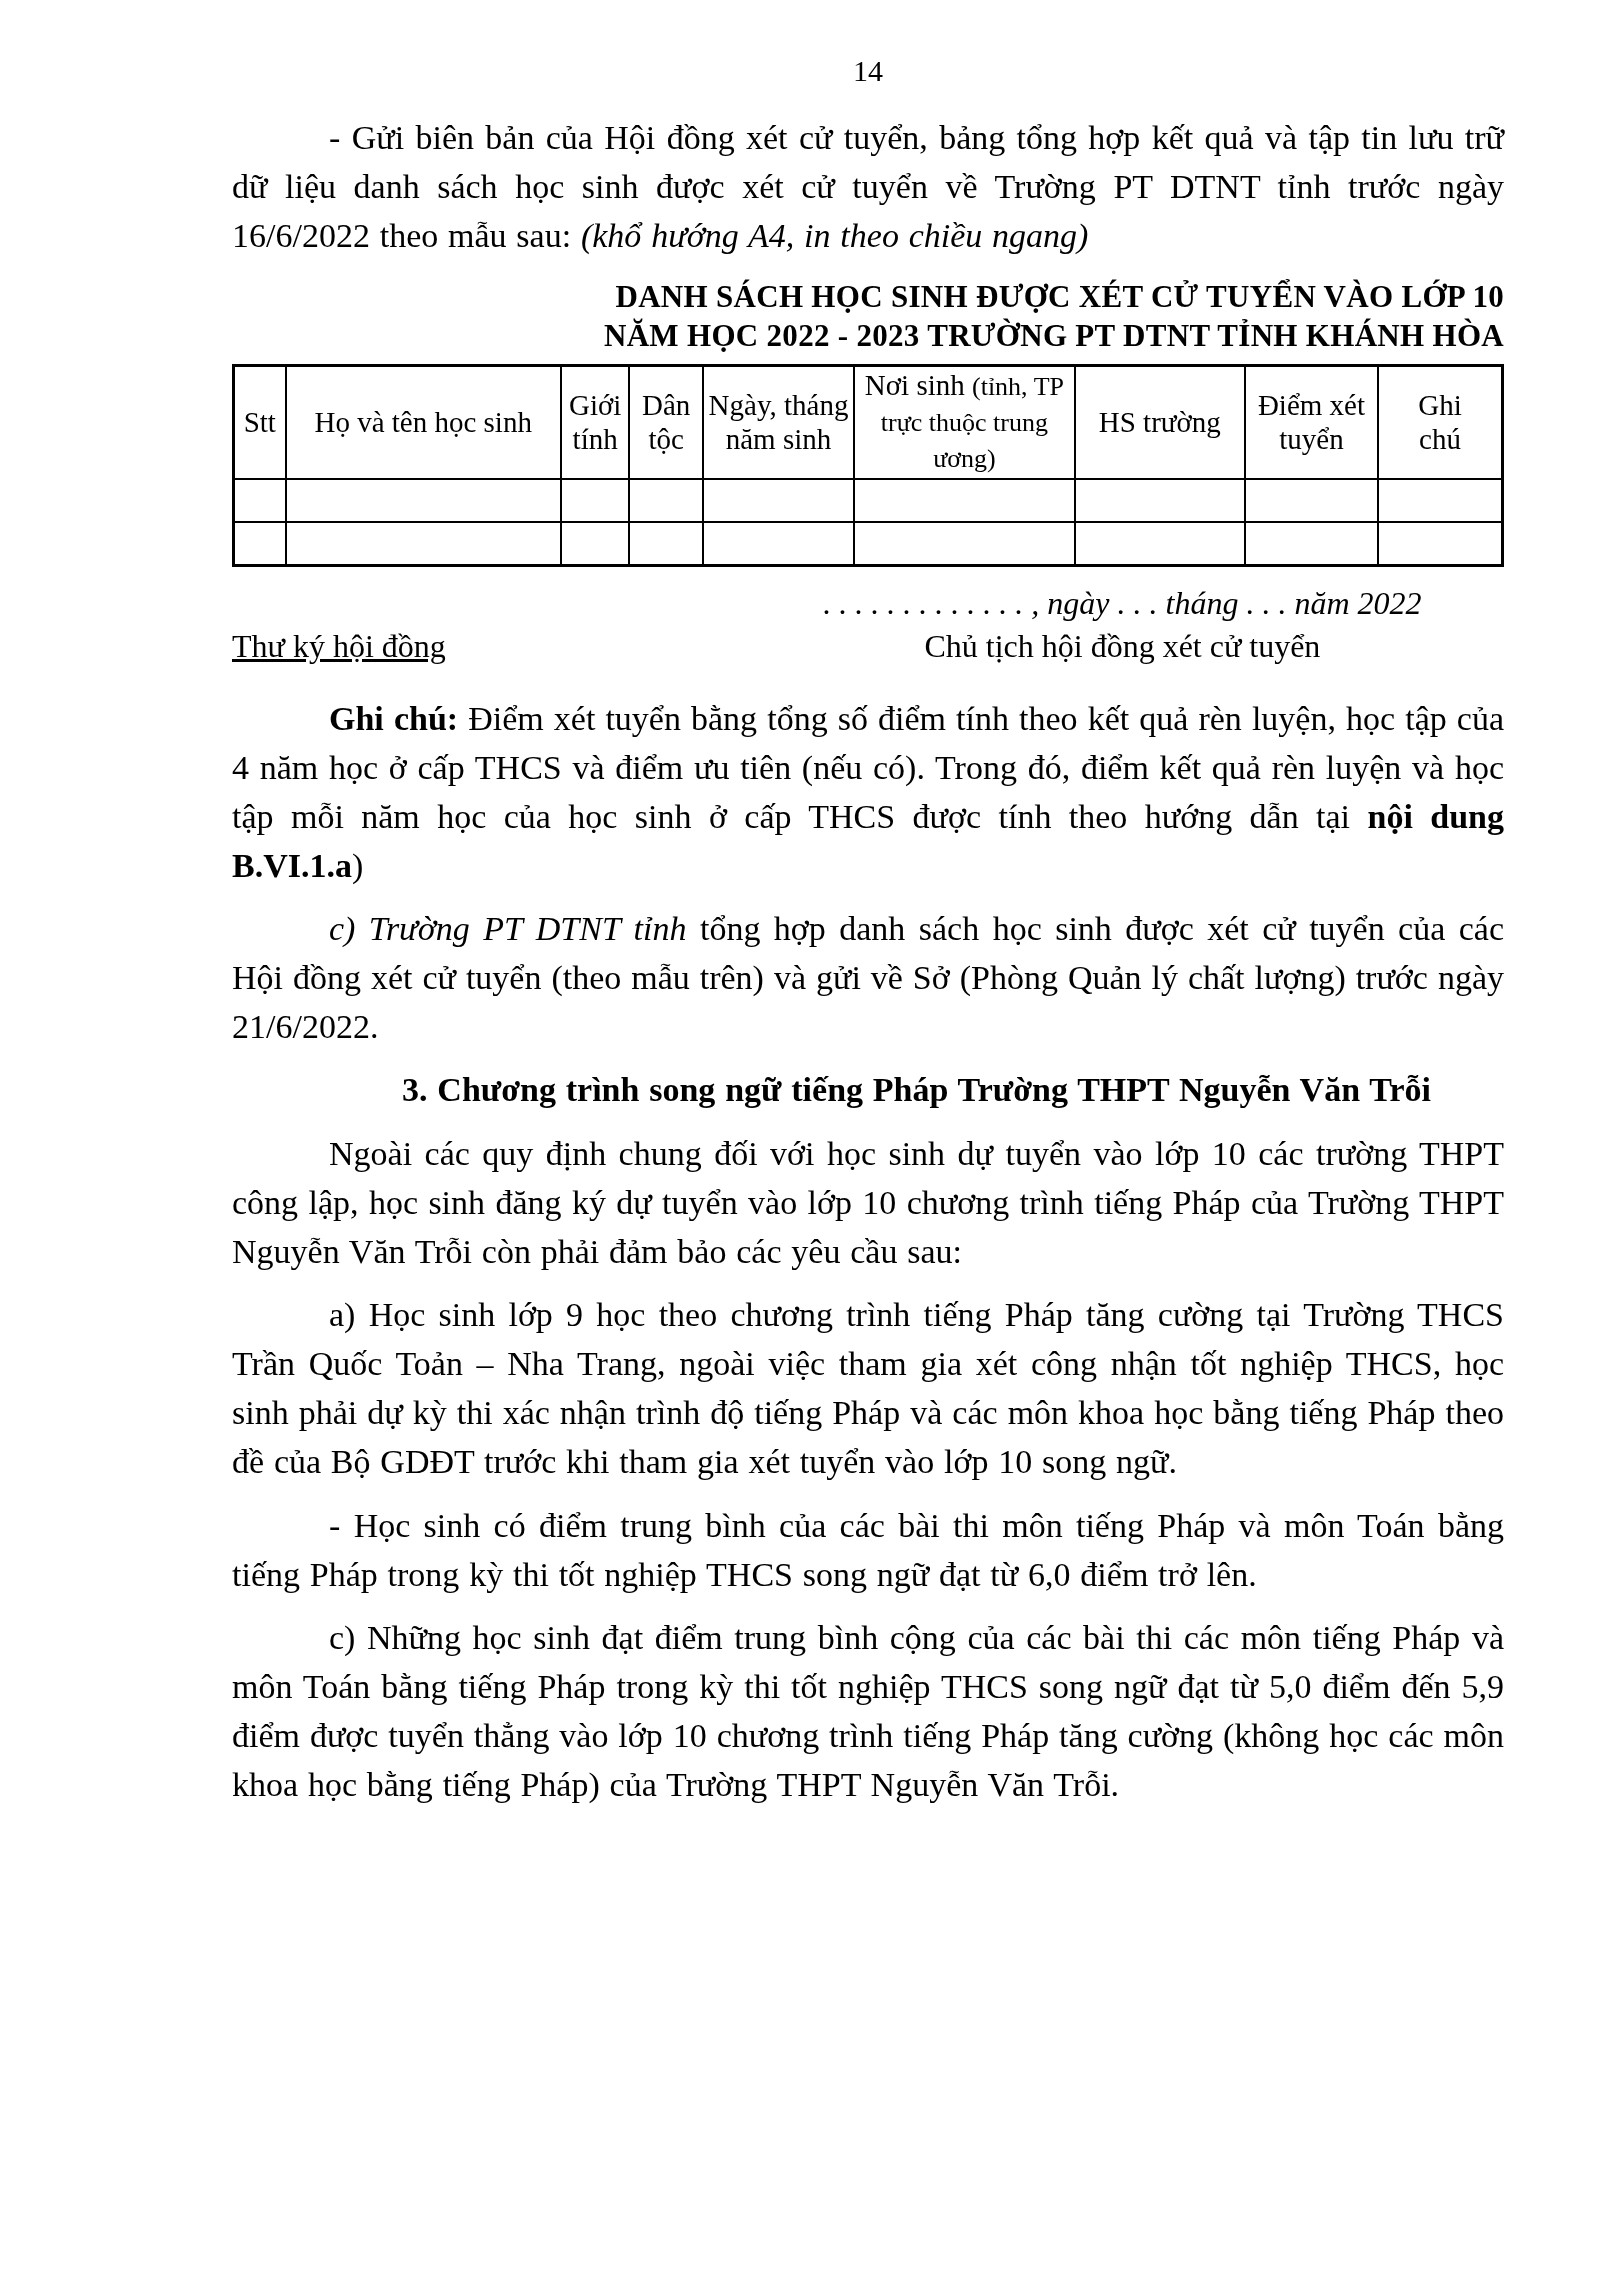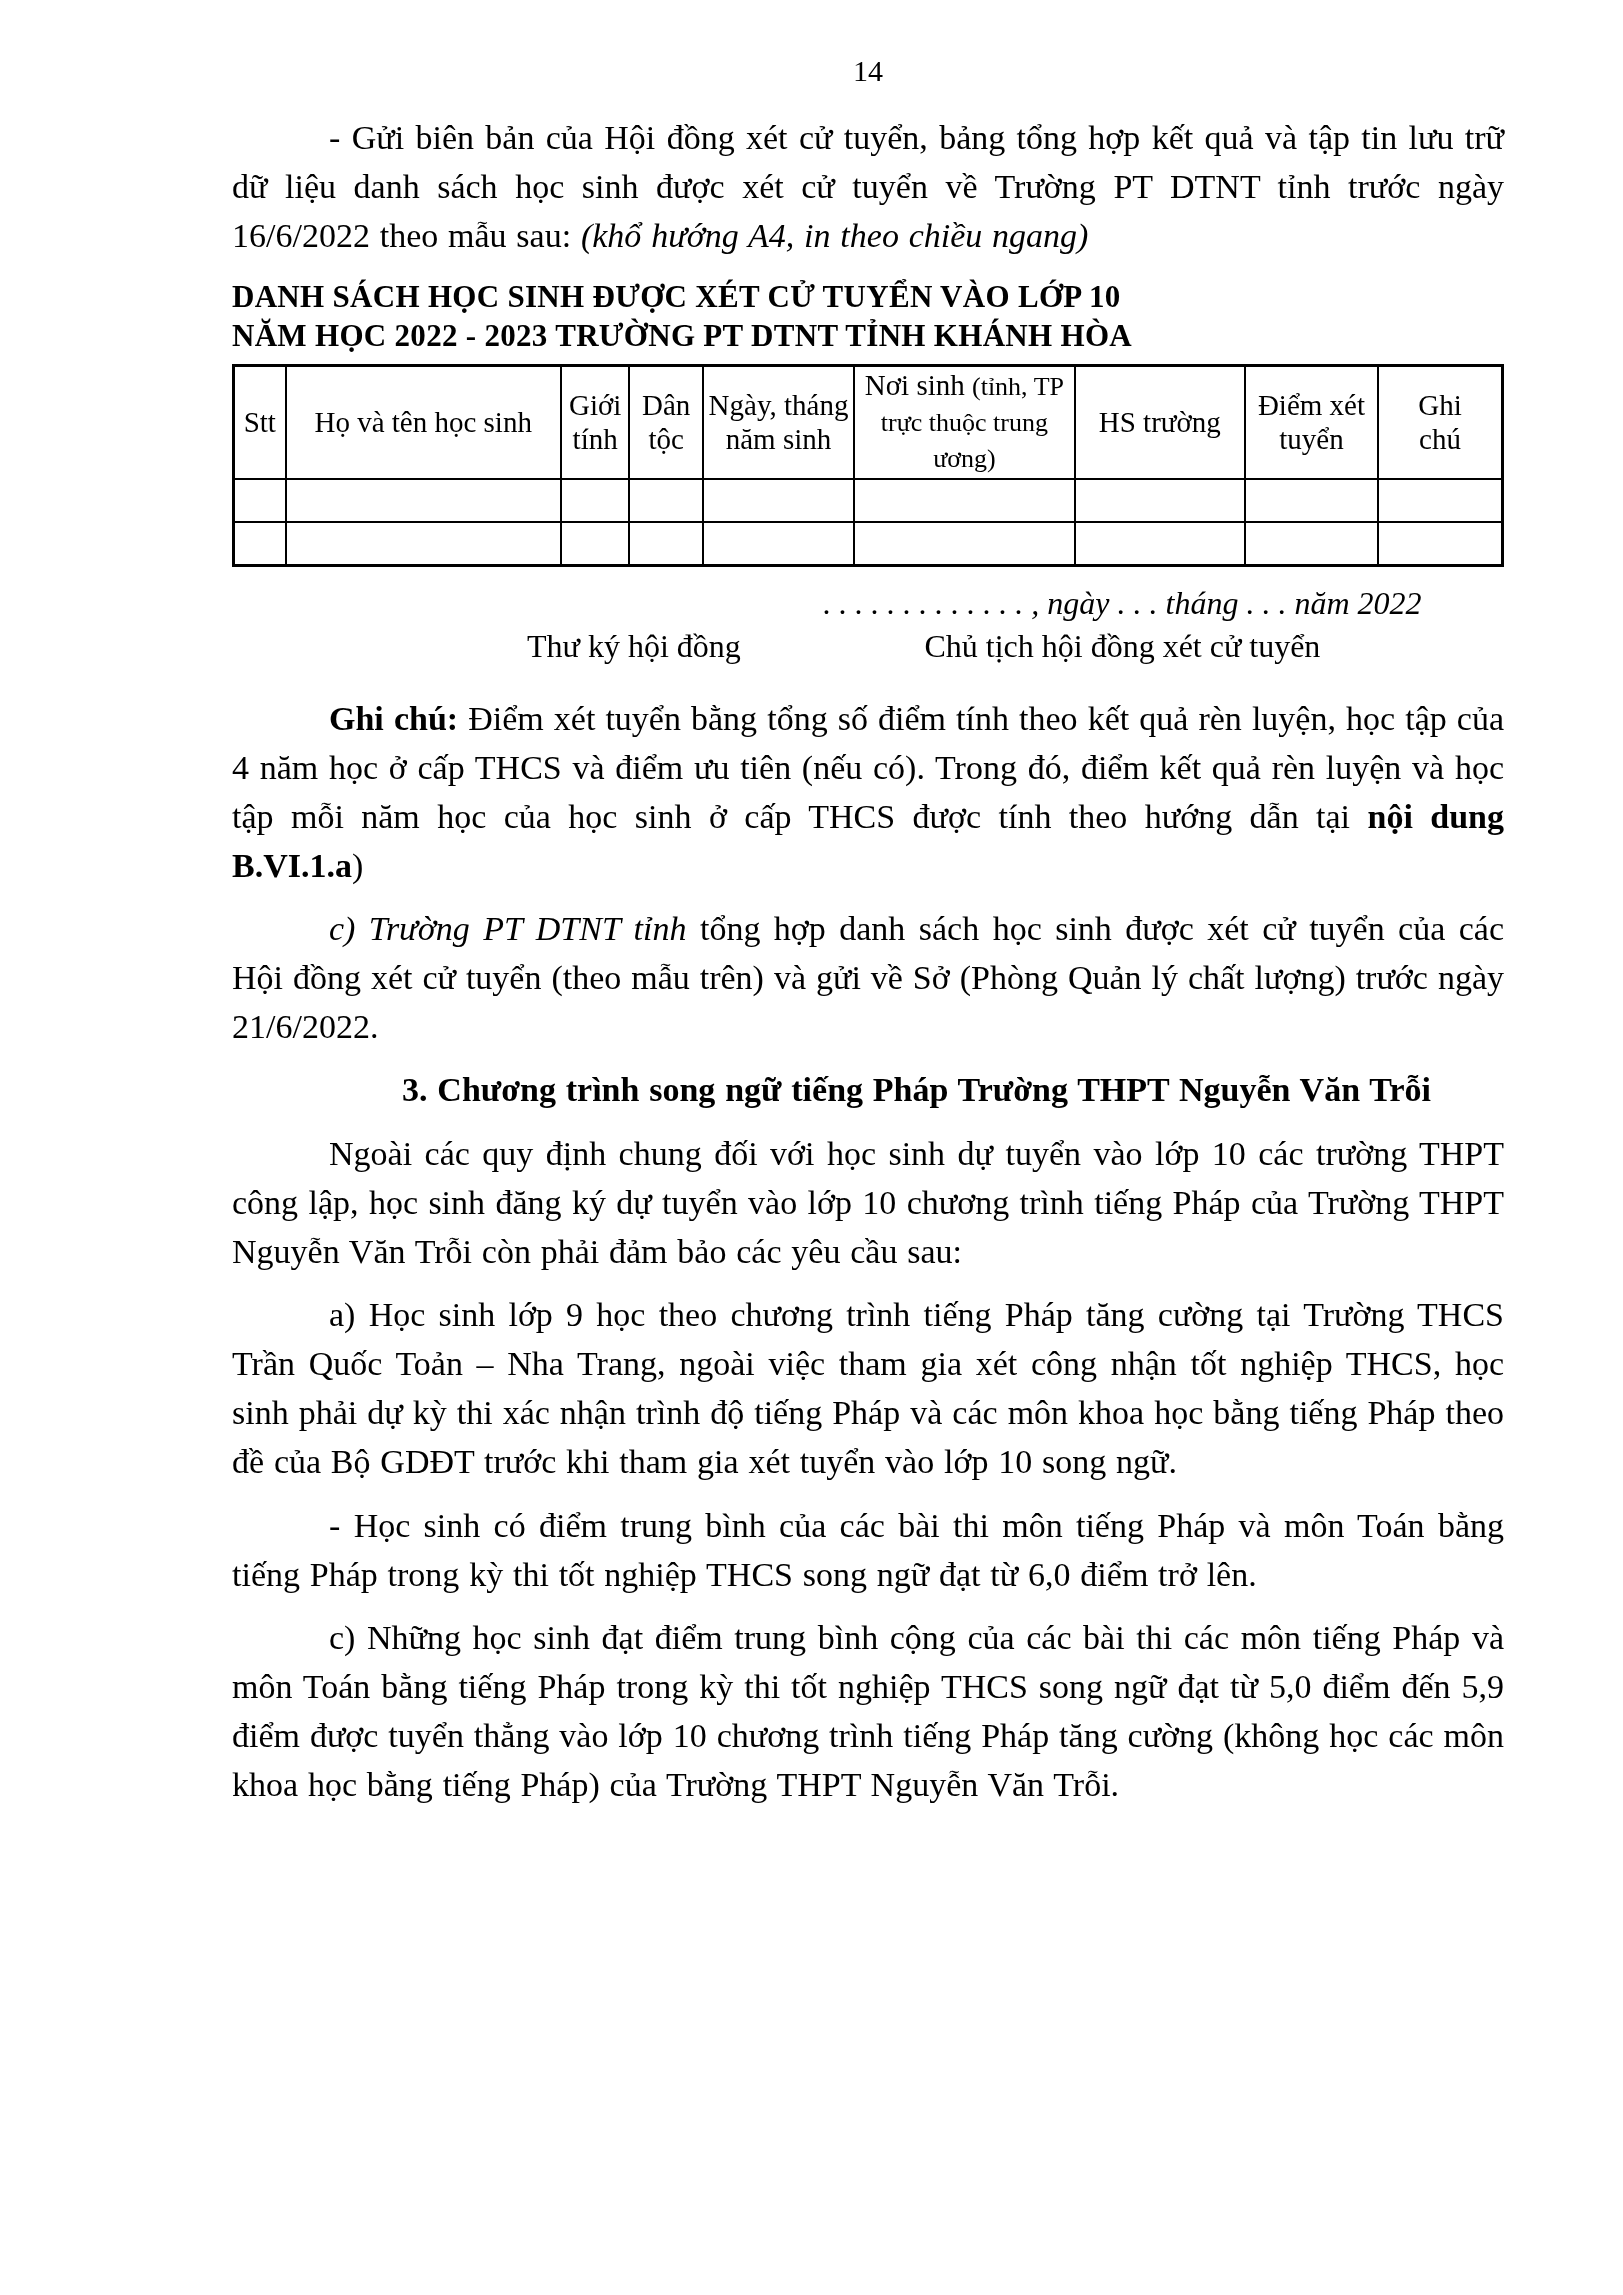--- a/index.html
+++ b/index.html
@@ -18,38 +18,38 @@
     text-align:justify; text-indent:97px; word-spacing:1.3px;
   }
   .para.first { margin-top:25px; }
   .para.gap-top { margin-top:28px; }
   .para b { font-weight:bold; }
   .para i { font-style:italic; }
   .heading-bold { font-weight:bold; text-align:center; }
 
   .doc-title {
     margin-top:17px; font-weight:bold; font-size:31px; line-height:39px;
-    text-align:left; letter-spacing:0.3px;
+    text-align:right; letter-spacing:0.3px;
   }
 
   table.roster {
     width:100%; border-collapse:collapse; table-layout:fixed;
     margin-top:9.2px; border:3.9px solid #000;
   }
   table.roster th, table.roster td { border:2px solid #000; }
   table.roster th {
     font-weight:normal; font-size:29px; line-height:34px;
     text-align:center; vertical-align:middle; height:64px; padding:1.3px 3.9px;
   }
   table.roster td { height:39px; }
   .th-small { font-size:26px; }
 
   .sig-block { margin-top:17px; }
   .sig-row { display:flex; }
-  .sig-cell-left { width:40%; text-align:right; }
+  .sig-cell-left { width:40%; text-align:left;text-decoration:underline; }
   .sig-cell-right { width:60%; text-align:center; }
   .sig-date { font-style:italic; font-size:32px; line-height:39px; }
   .sig-title { font-size:32px; line-height:39px; margin-top:3.9px; }
   .sig-sub { font-style:italic; font-size:28px; line-height:35px; }
 </style>
 </head>
 <body>
 
 <div class="page">
   <div class="content">

